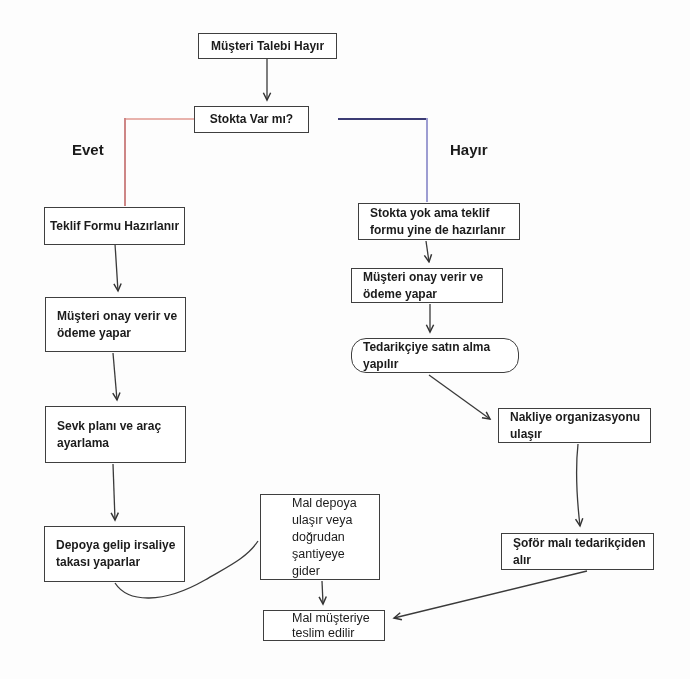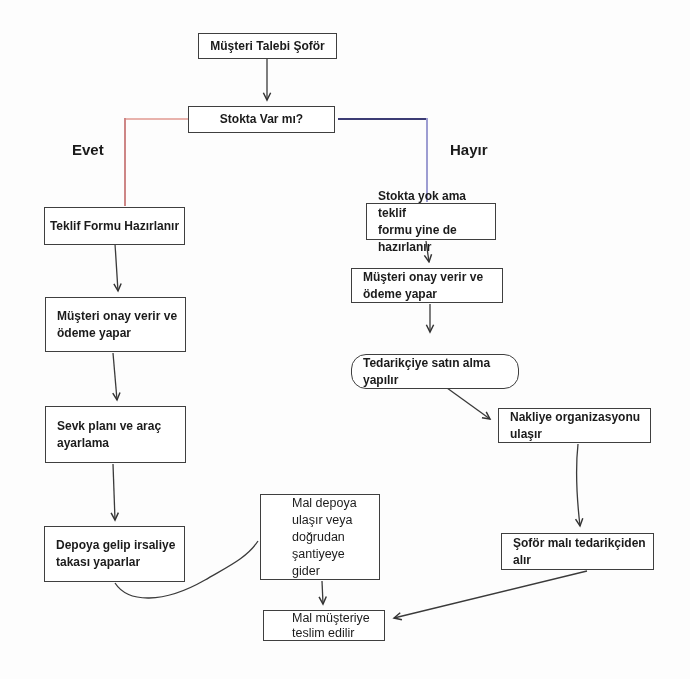--- a/index.html
+++ b/index.html
@@ -28,28 +28,28 @@
     padding:0 6px 0 11px;
   }
   .node.center{justify-content:center;text-align:center;padding:0 4px;}
   .node.plain{font-weight:normal;font-size:12.5px;}
   .branch-label{
     position:absolute;
     font-size:15px;font-weight:bold;
   }
   
   .n-start   {left:198px;top:33px; width:139px;height:26px;}
-  .n-decision{left:188px;top:106px;width:147px;height:27px;}
+  .n-decision{left:194px;top:106px;width:115px;height:27px;}
   .n-teklif  {left:44px; top:207px;width:141px;height:38px;}
   .n-onay-l  {left:45px; top:297px;width:141px;height:55px;}
   .n-sevk    {left:45px; top:406px;width:141px;height:57px;}
   .n-depoya  {left:44px; top:526px;width:141px;height:56px;}
-  .n-stokyok {left:366px;top:203px;width:130px;height:37px;}
+  .n-stokyok {left:358px;top:203px;width:162px;height:37px;}
   .n-onay-r  {left:351px;top:268px;width:152px;height:35px;}
-  .n-tedarik {left:351px;top:354px;width:168px;height:35px;border-radius:15px;}
+  .n-tedarik {left:351px;top:338px;width:168px;height:35px;border-radius:15px;}
   .n-nakliye {left:498px;top:408px;width:153px;height:35px;}
   .n-sofor   {left:501px;top:533px;width:153px;height:37px;}
   .n-maldepo {left:260px;top:494px;width:120px;height:86px;padding-left:31px;line-height:17px;}
   .n-teslim  {left:263px;top:610px;width:122px;height:31px;line-height:15px;padding-left:28px;}
   .lbl-evet {left:72px; top:141px;}
   .lbl-hayir{left:450px;top:141px;}
 </style>
 </head>
 <body>
 
@@ -77,21 +77,21 @@
 
     <path class="edge" d="M426,241 L429,262" marker-end="url(#arrow)"></path>
     <path class="edge" d="M430,304 L430,332" marker-end="url(#arrow)"></path>
     <path class="edge" d="M429,375 L490,419" marker-end="url(#arrow)"></path>
     <path class="edge" d="M578,444 C575,472 577,500 580,526" marker-end="url(#arrow)"></path>
     <path class="edge" d="M587,571 L394,618" marker-end="url(#arrow)"></path>
 
     <path class="edge" d="M322,581 L323,604" marker-end="url(#arrow)"></path>
   </svg>
 
-  <div class="node center n-start">Müşteri Talebi Şoför</div>
+  <div class="node center n-start">Müşteri Talebi Hayır</div>
   <div class="node center n-decision">Stokta Var mı?</div>
   <div class="node center n-teklif">Teklif Formu Hazırlanır</div>
   <div class="node n-stokyok">Stokta yok ama teklif
 formu yine de hazırlanır</div>
   <div class="node n-onay-l">Müşteri onay verir ve
 ödeme yapar</div>
   <div class="node n-sevk">Sevk planı ve araç
 ayarlama</div>
   <div class="node n-depoya">Depoya gelip irsaliye
 takası yaparlar</div>

